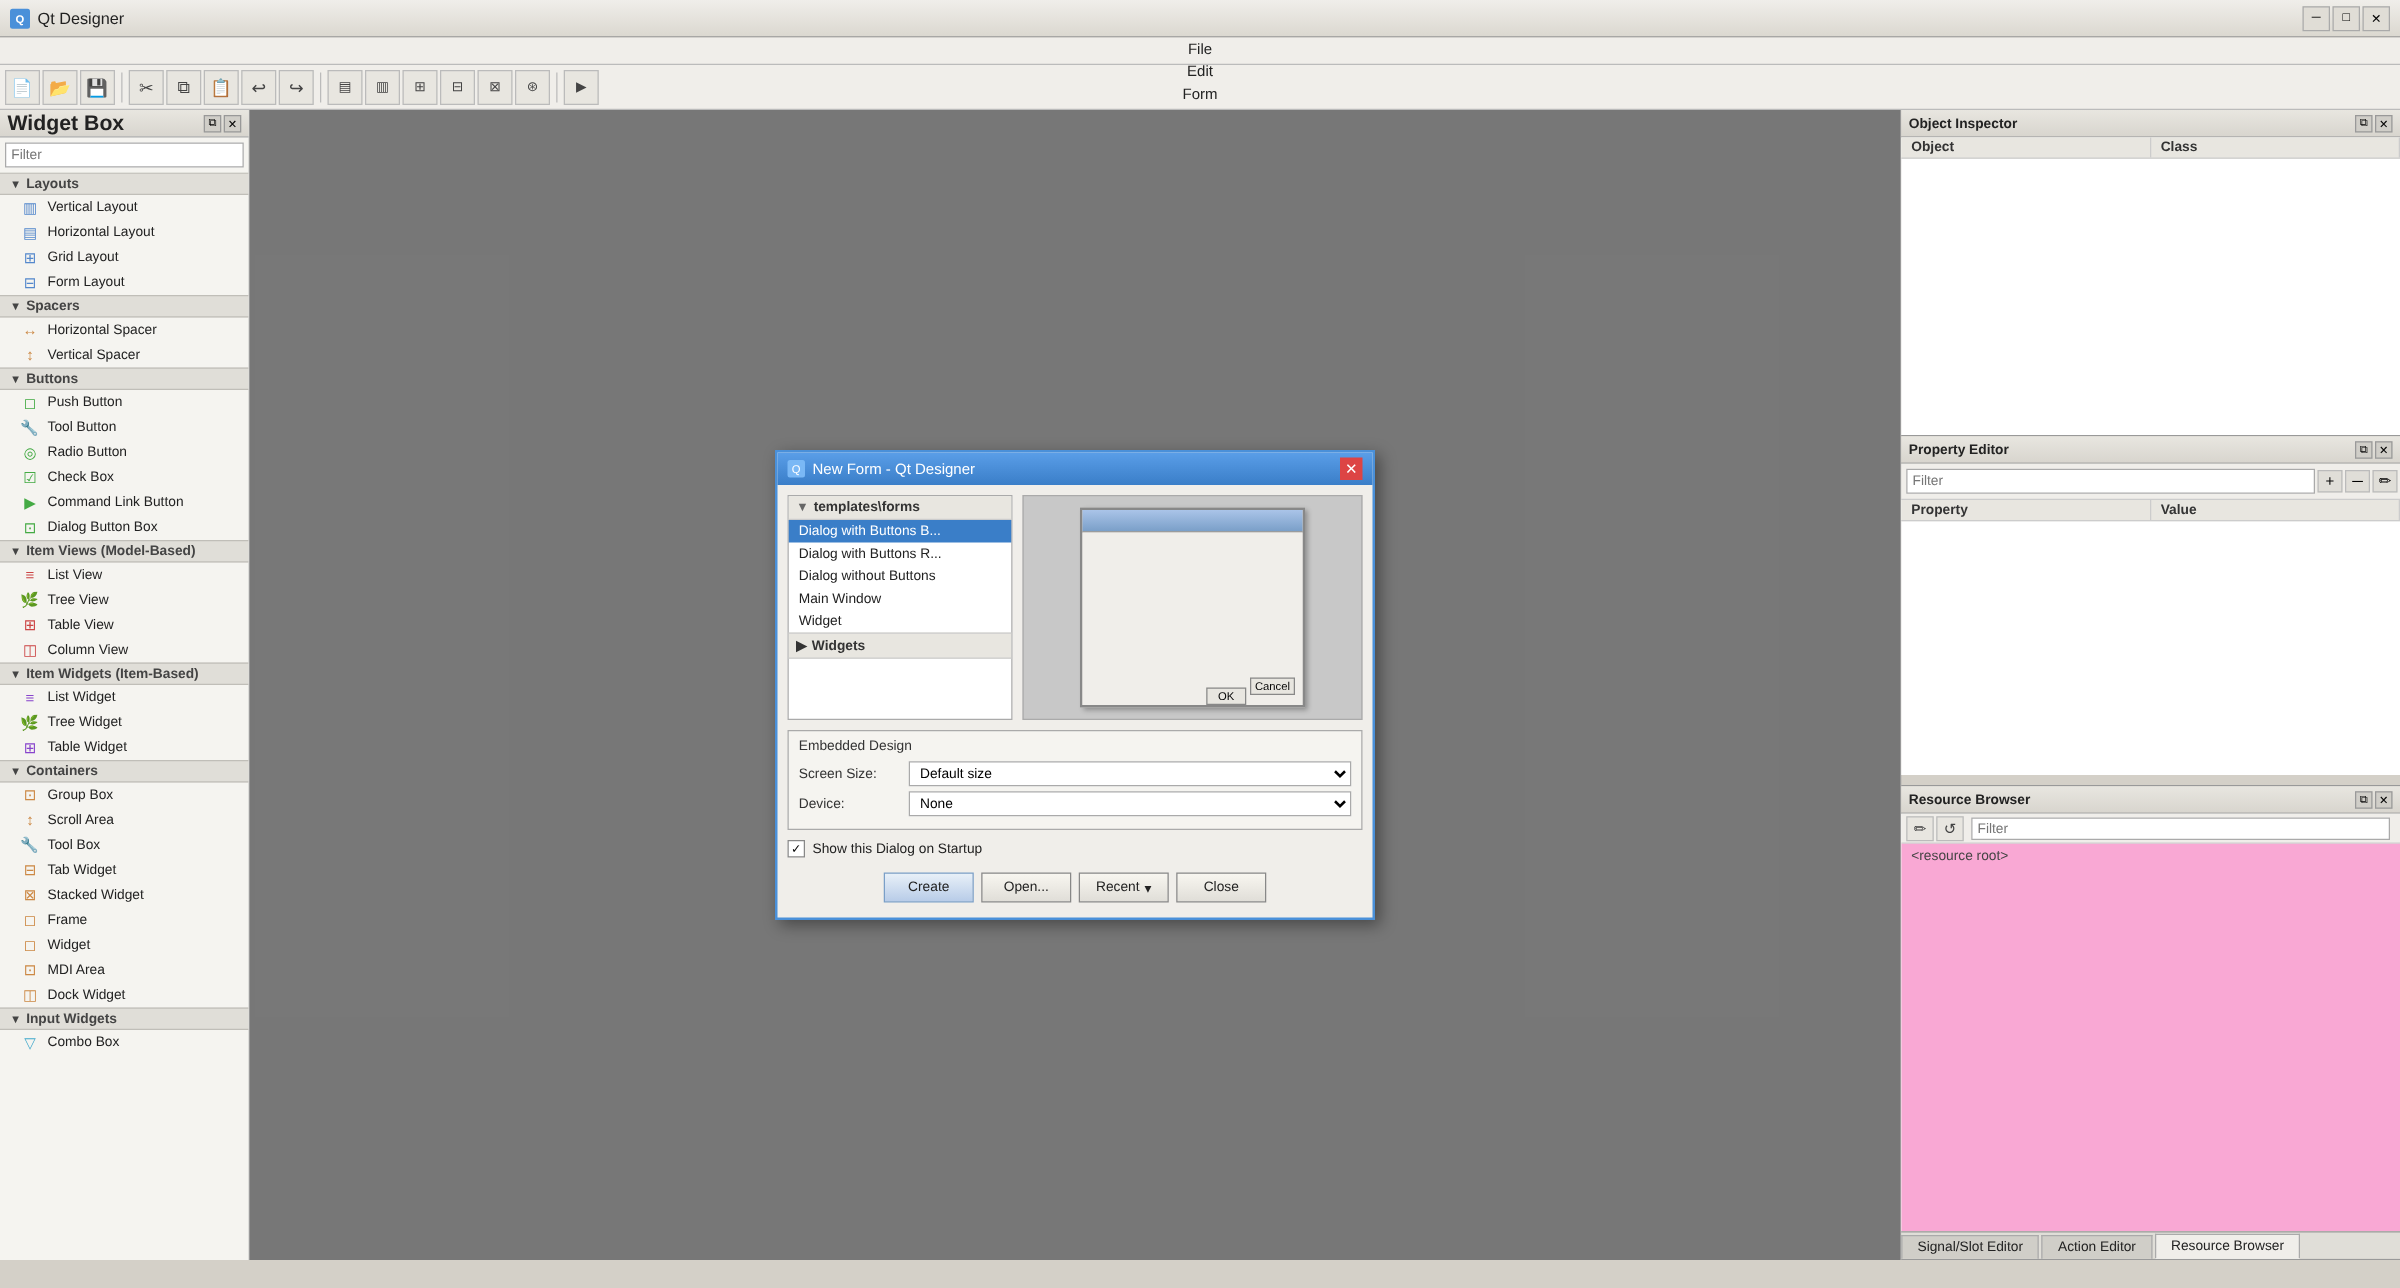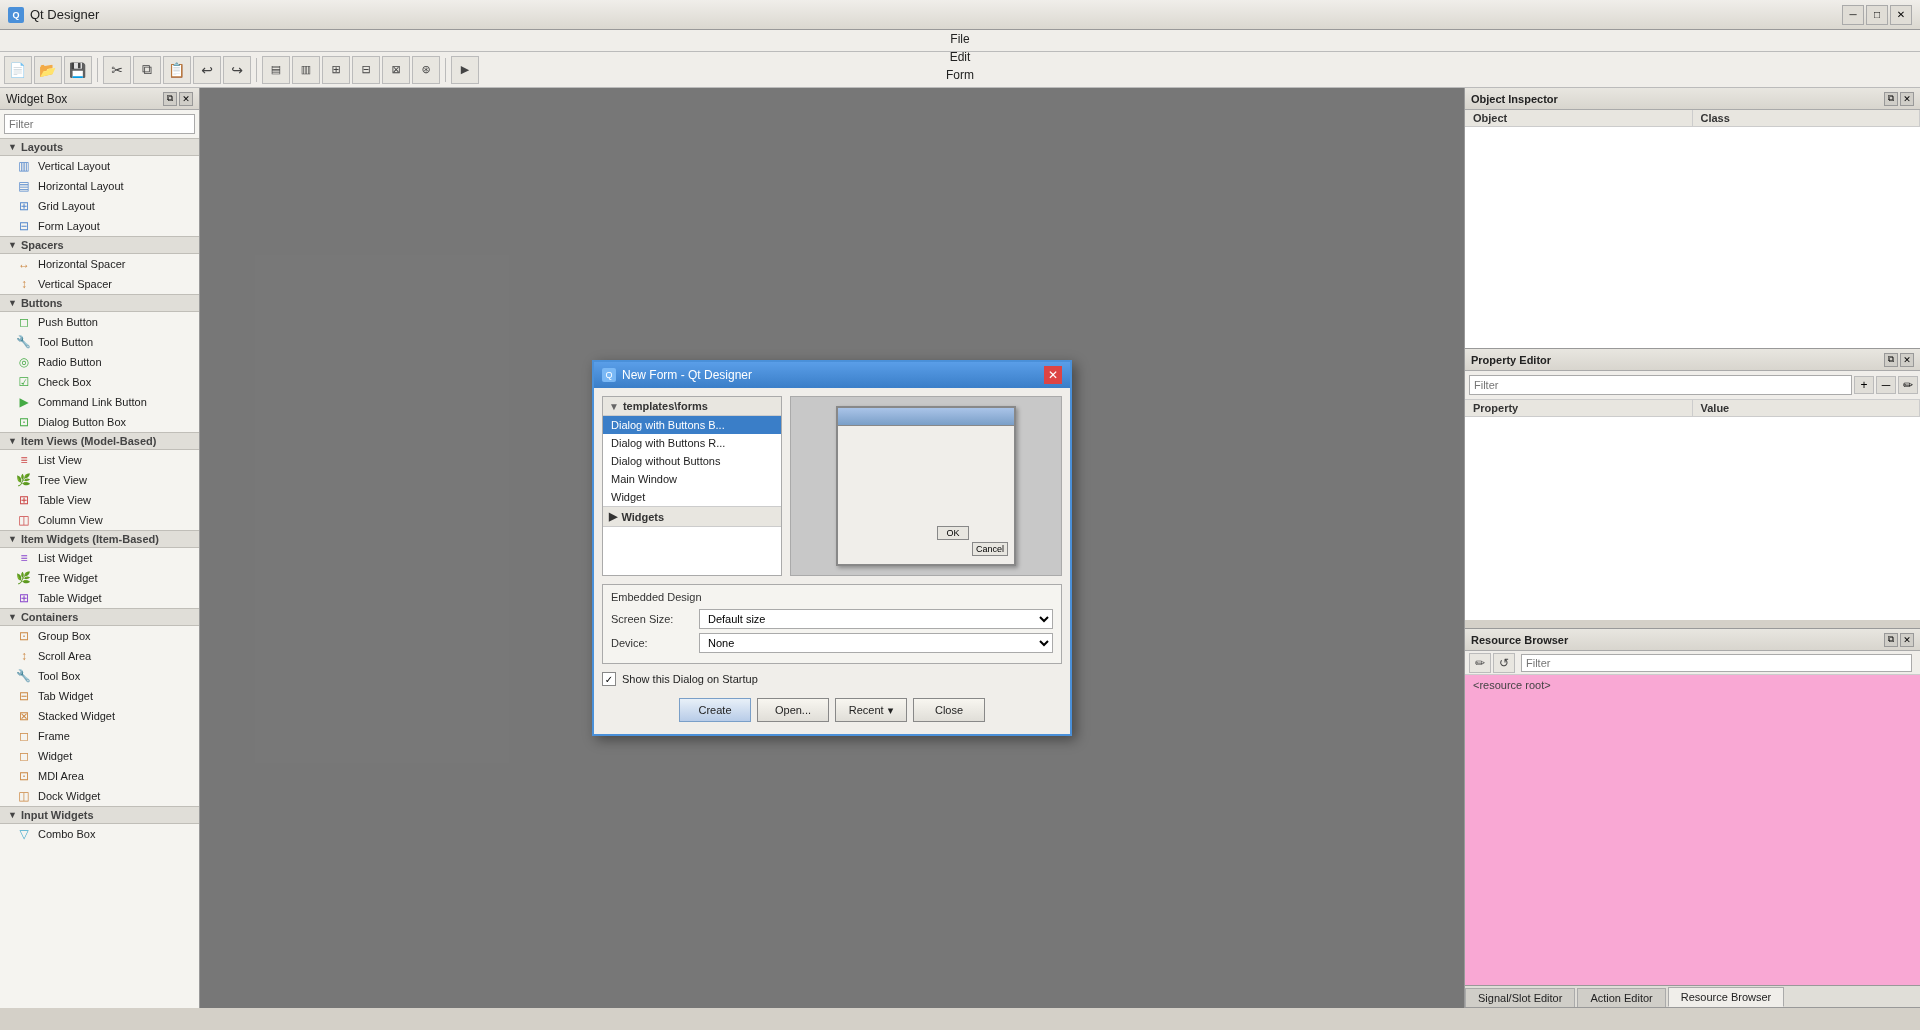--- a/index.html
+++ b/index.html
@@ -106,21 +106,21 @@
     }
     #widget-box-header {
       height: 22px;
       background: linear-gradient(to bottom, #e8e6e0, #d8d5ce);
       border-bottom: 1px solid #aaa;
       display: flex;
       align-items: center;
       padding: 0 6px;
       justify-content: space-between;
     }
-    #widget-box-header span { font-size: 12px; font-weight: normal; color: #222; }
+    #widget-box-header span { font-size: 17px; font-weight: bold; color: #222; }
     #widget-box-header .header-btns { display: flex; gap: 2px; }
     #widget-box-header .hdr-btn {
       width: 14px; height: 14px;
       background: #d0cec8;
       border: 1px solid #999;
       font-size: 9px;
       display: flex; align-items: center; justify-content: center;
       cursor: pointer;
     }
 
@@ -178,21 +178,21 @@
     
     #center-area {
       flex: 1;
       background: #808080;
       position: relative;
       overflow: hidden;
     }
 
     
     #right-panel {
-      width: 456px;
+      width: 400px;
       display: flex;
       flex-direction: column;
       border-left: 1px solid #999;
     }
 
     .panel-section {
       display: flex;
       flex-direction: column;
       border-bottom: 1px solid #999;
     }
@@ -474,21 +474,21 @@
     }
 
     #preview-window-body {
       flex: 1;
       background: #f0eeea;
       position: relative;
     }
 
     #preview-ok-btn {
       position: absolute;
-      bottom: 24px;
+      bottom: 0;
       right: 45px;
       width: 32px;
       height: 14px;
       background: #e8e6e0;
       border: 1px solid #888;
       font-size: 9px;
       display: flex;
       align-items: center;
       justify-content: center;
       cursor: pointer;

